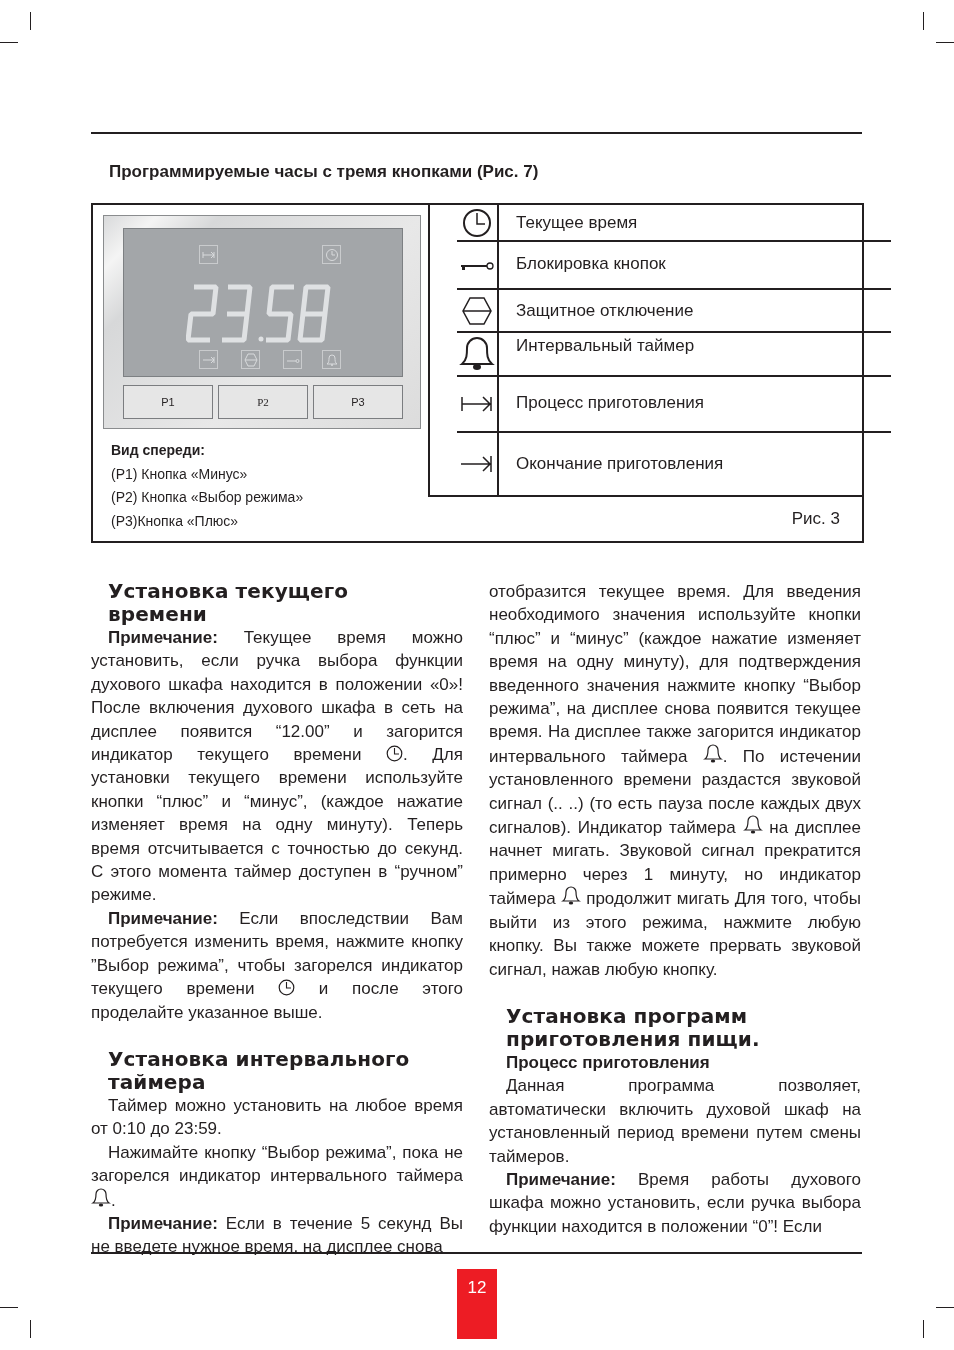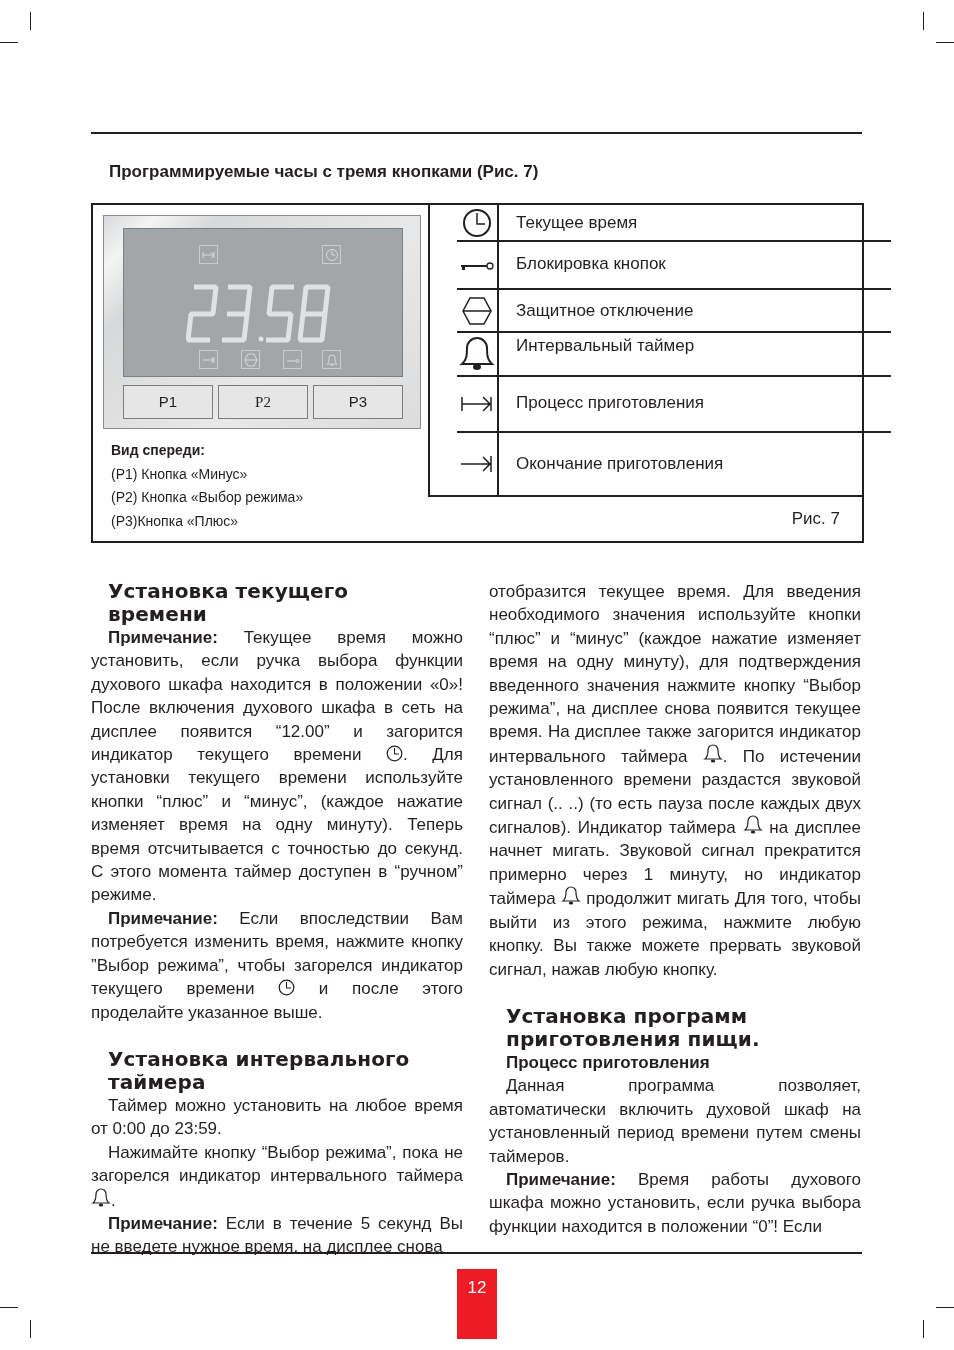--- a/index.html
+++ b/index.html
@@ -11,21 +11,21 @@
   .figure { position:absolute; left:91px; top:203px; width:769px; height:336px; border:2px solid #231f20; box-sizing:content-box; }
   
   .panel { position:absolute; left:10px; top:10px; width:316px; height:212px;
            background:linear-gradient(135deg,#d9dadb 0%,#f4f4f4 10%,#d7d8d9 22%,#e8e8e8 60%,#dcdcdc 100%);
            border:1px solid #8a8c8e; }
   .screen { position:absolute; left:19px; top:12px; width:278px; height:147px; background:#a3a6a9; border:1px solid #7d8083; }
   .ind { position:absolute; width:19px; height:19px; border:1px solid #c9cbcd; box-sizing:border-box; }
   .ind svg { position:absolute; left:2px; top:2px; }
   .digits { position:absolute; left:62px; top:52px; width:160px; height:70px; }
   .pbtn { position:absolute; top:169px; height:34px; background:#e6e6e6; border:1px solid #7b7d80; box-sizing:border-box;
-          font-size:15px; text-align:center; line-height:32px; }
+          font-size:11px; text-align:center; line-height:32px; }
   .caption { position:absolute; left:18px; top:234px; font-size:14px; line-height:23.5px; }
   .caption .b { font-weight:bold; }
   
   .legend { position:absolute; left:335px; top:0px; width:434px; height:290px; border-left:2px solid #231f20; border-bottom:2px solid #231f20; }
   .lrow { position:absolute; left:0; width:434px; border-bottom:2px solid #231f20; box-sizing:border-box;margin-left:27px; }
   .lrow:last-child { border-bottom:none; }
   .licon { position:absolute; left:0; top:0; width:42px; height:100%; border-right:2px solid #231f20; box-sizing:border-box; }
   .licon svg { position:absolute; left:50%; top:50%; transform:translate(-50%,-50%); }
   .ltext { position:absolute; left:59px; font-size:17px; }
   .fig-num { position:absolute; right:22px; top:304px; font-size:17px; }
@@ -160,36 +160,36 @@
     </div>
     <div class="lrow" style="top:228px;height:62px;">
       <div class="licon">
           <svg width="34" height="20" viewBox="0 0 34 20">
             <path d="M1 10h29M23 3l7 7-7 7M31 2v16" stroke="#231f20" stroke-width="1.5" fill="none"></path>
           </svg>
         </div>
       <div class="ltext" style="top:21px;">Окончание приготовления</div>
     </div>
   </div>
-  <div class="fig-num">Рис. 7</div>
+  <div class="fig-num">Рис. 3</div>
 </div>
 
 <div class="col left">
   <div class="h2"><span>Установка текущего</span><br><span>времени</span></div>
   <p><span class="b">Примечание:</span><span> Текущее время можно установить, если ручка выбора функции духового шкафа находится в положении «0»! После включения духового шкафа в сеть на дисплее появится “12.00” и загорится индикатор текущего времени </span><svg class="inl" width="17" height="17" viewBox="0 0 17 17">
         <circle cx="8.5" cy="8.5" r="7.3" stroke="#231f20" stroke-width="1.2" fill="none"></circle>
         <path d="M8.5 3v6h4.5" stroke="#231f20" stroke-width="1.1" fill="none"></path>
       </svg><span>. Для установки текущего времени используйте кнопки “плюс” и “минус”, (каждое нажатие изменяет время на одну минуту). Теперь время отсчитывается с точностью до секунд. С этого момента таймер доступен в “ручном” режиме.</span></p>
   <p><span class="b">Примечание:</span><span> Если впоследствии Вам потребуется изменить время, нажмите кнопку ”Выбор режима”, чтобы загорелся индикатор текущего времени </span><svg class="inl" width="17" height="17" viewBox="0 0 17 17">
         <circle cx="8.5" cy="8.5" r="7.3" stroke="#231f20" stroke-width="1.2" fill="none"></circle>
         <path d="M8.5 3v6h4.5" stroke="#231f20" stroke-width="1.1" fill="none"></path>
       </svg><span> и после этого проделайте указанное выше.</span></p>
   <div style="height:24px"></div>
   <div class="h2"><span>Установка интервального</span><br><span>таймера</span></div>
-  <p>Таймер можно установить на любое время от 0:00 до 23:59.</p>
+  <p>Таймер можно установить на любое время от 0:10 до 23:59.</p>
   <p><span>Нажимайте кнопку “Выбор режима”, пока не загорелся индикатор интервального таймера </span><svg class="inl" width="20" height="20" viewBox="0 0 20 20">
         <path d="M2 15c3-2 3-6 3-9a5 5 0 0 1 10 0c0 3 0 7 3 9z" stroke="#231f20" stroke-width="1.2" fill="none"></path>
         <ellipse cx="10" cy="17" rx="2.2" ry="1.6" fill="#231f20"></ellipse>
       </svg><span>.</span></p>
   <p><span class="b">Примечание:</span><span> Если в течение 5 секунд Вы не введете нужное время, на дисплее снова</span></p>
 </div>
 
 <div class="col right">
   <p style="text-indent:0"><span>отобразится текущее время. Для введения необходимого значения используйте кнопки “плюс” и “минус” (каждое нажатие изменяет время на одну минуту), для подтверждения введенного значения нажмите кнопку “Выбор режима”, на дисплее снова появится текущее время. На дисплее также загорится индикатор интервального таймера </span><svg class="inl" width="20" height="20" viewBox="0 0 20 20">
         <path d="M2 15c3-2 3-6 3-9a5 5 0 0 1 10 0c0 3 0 7 3 9z" stroke="#231f20" stroke-width="1.2" fill="none"></path>

